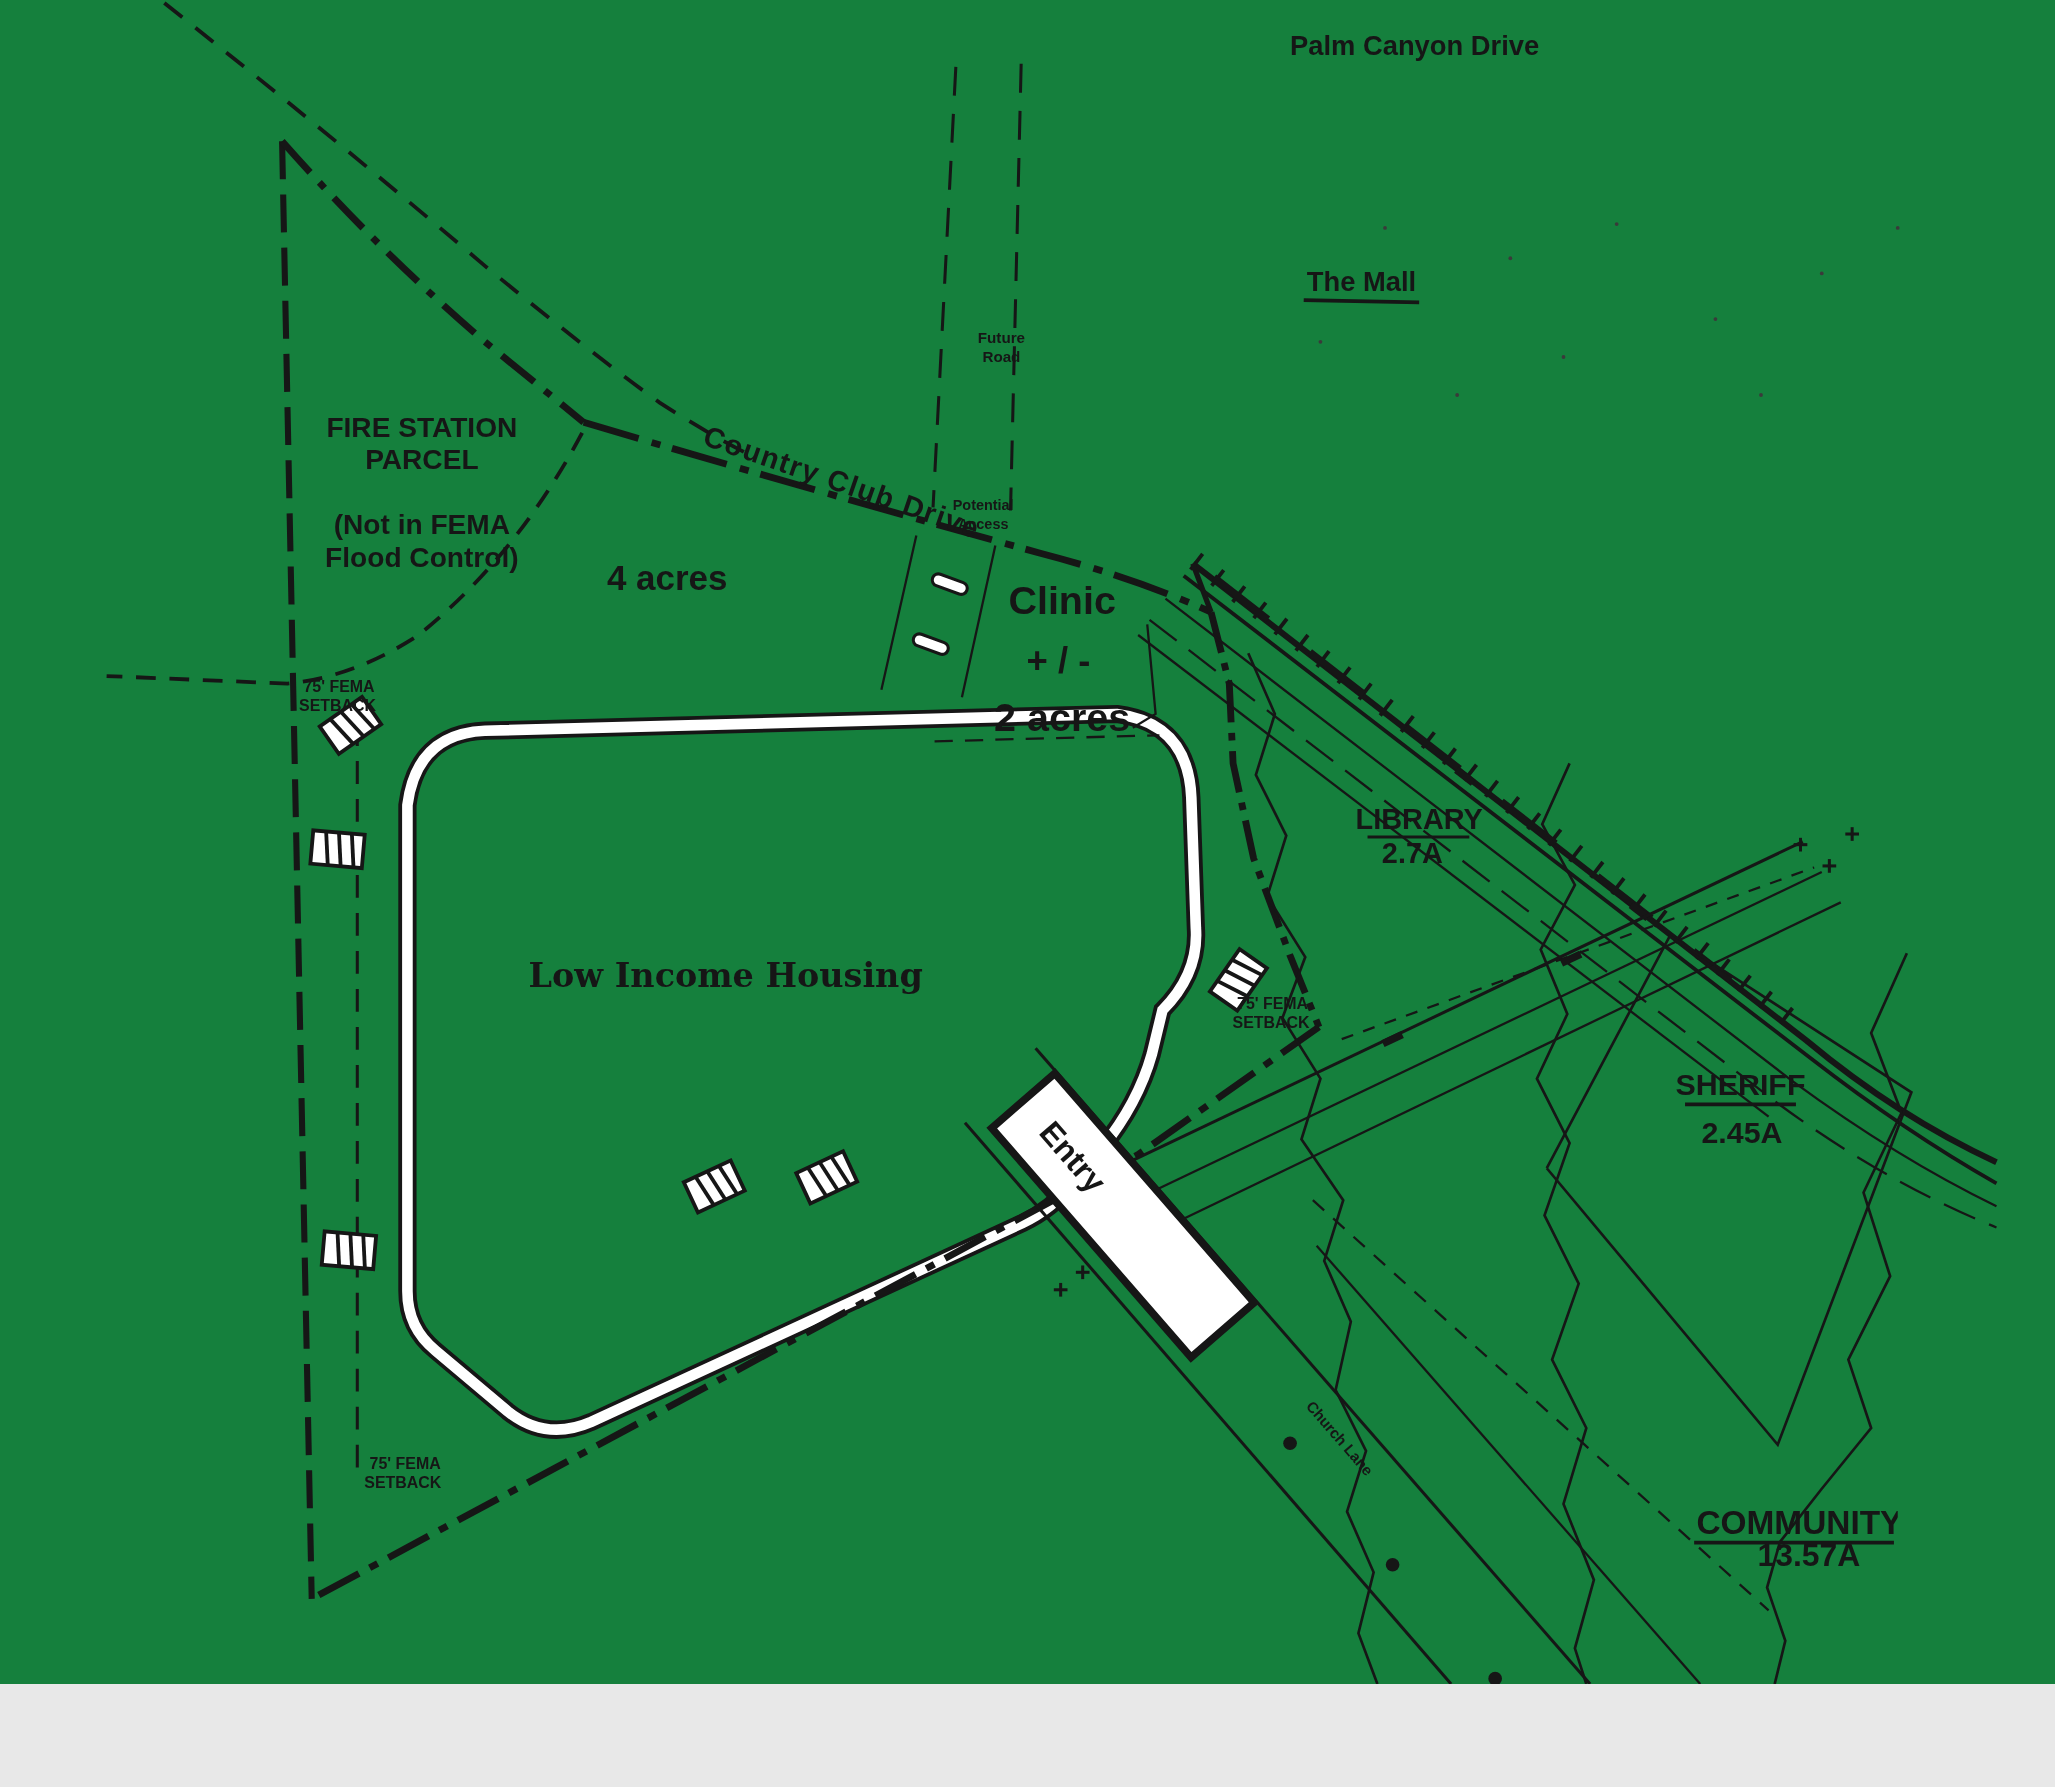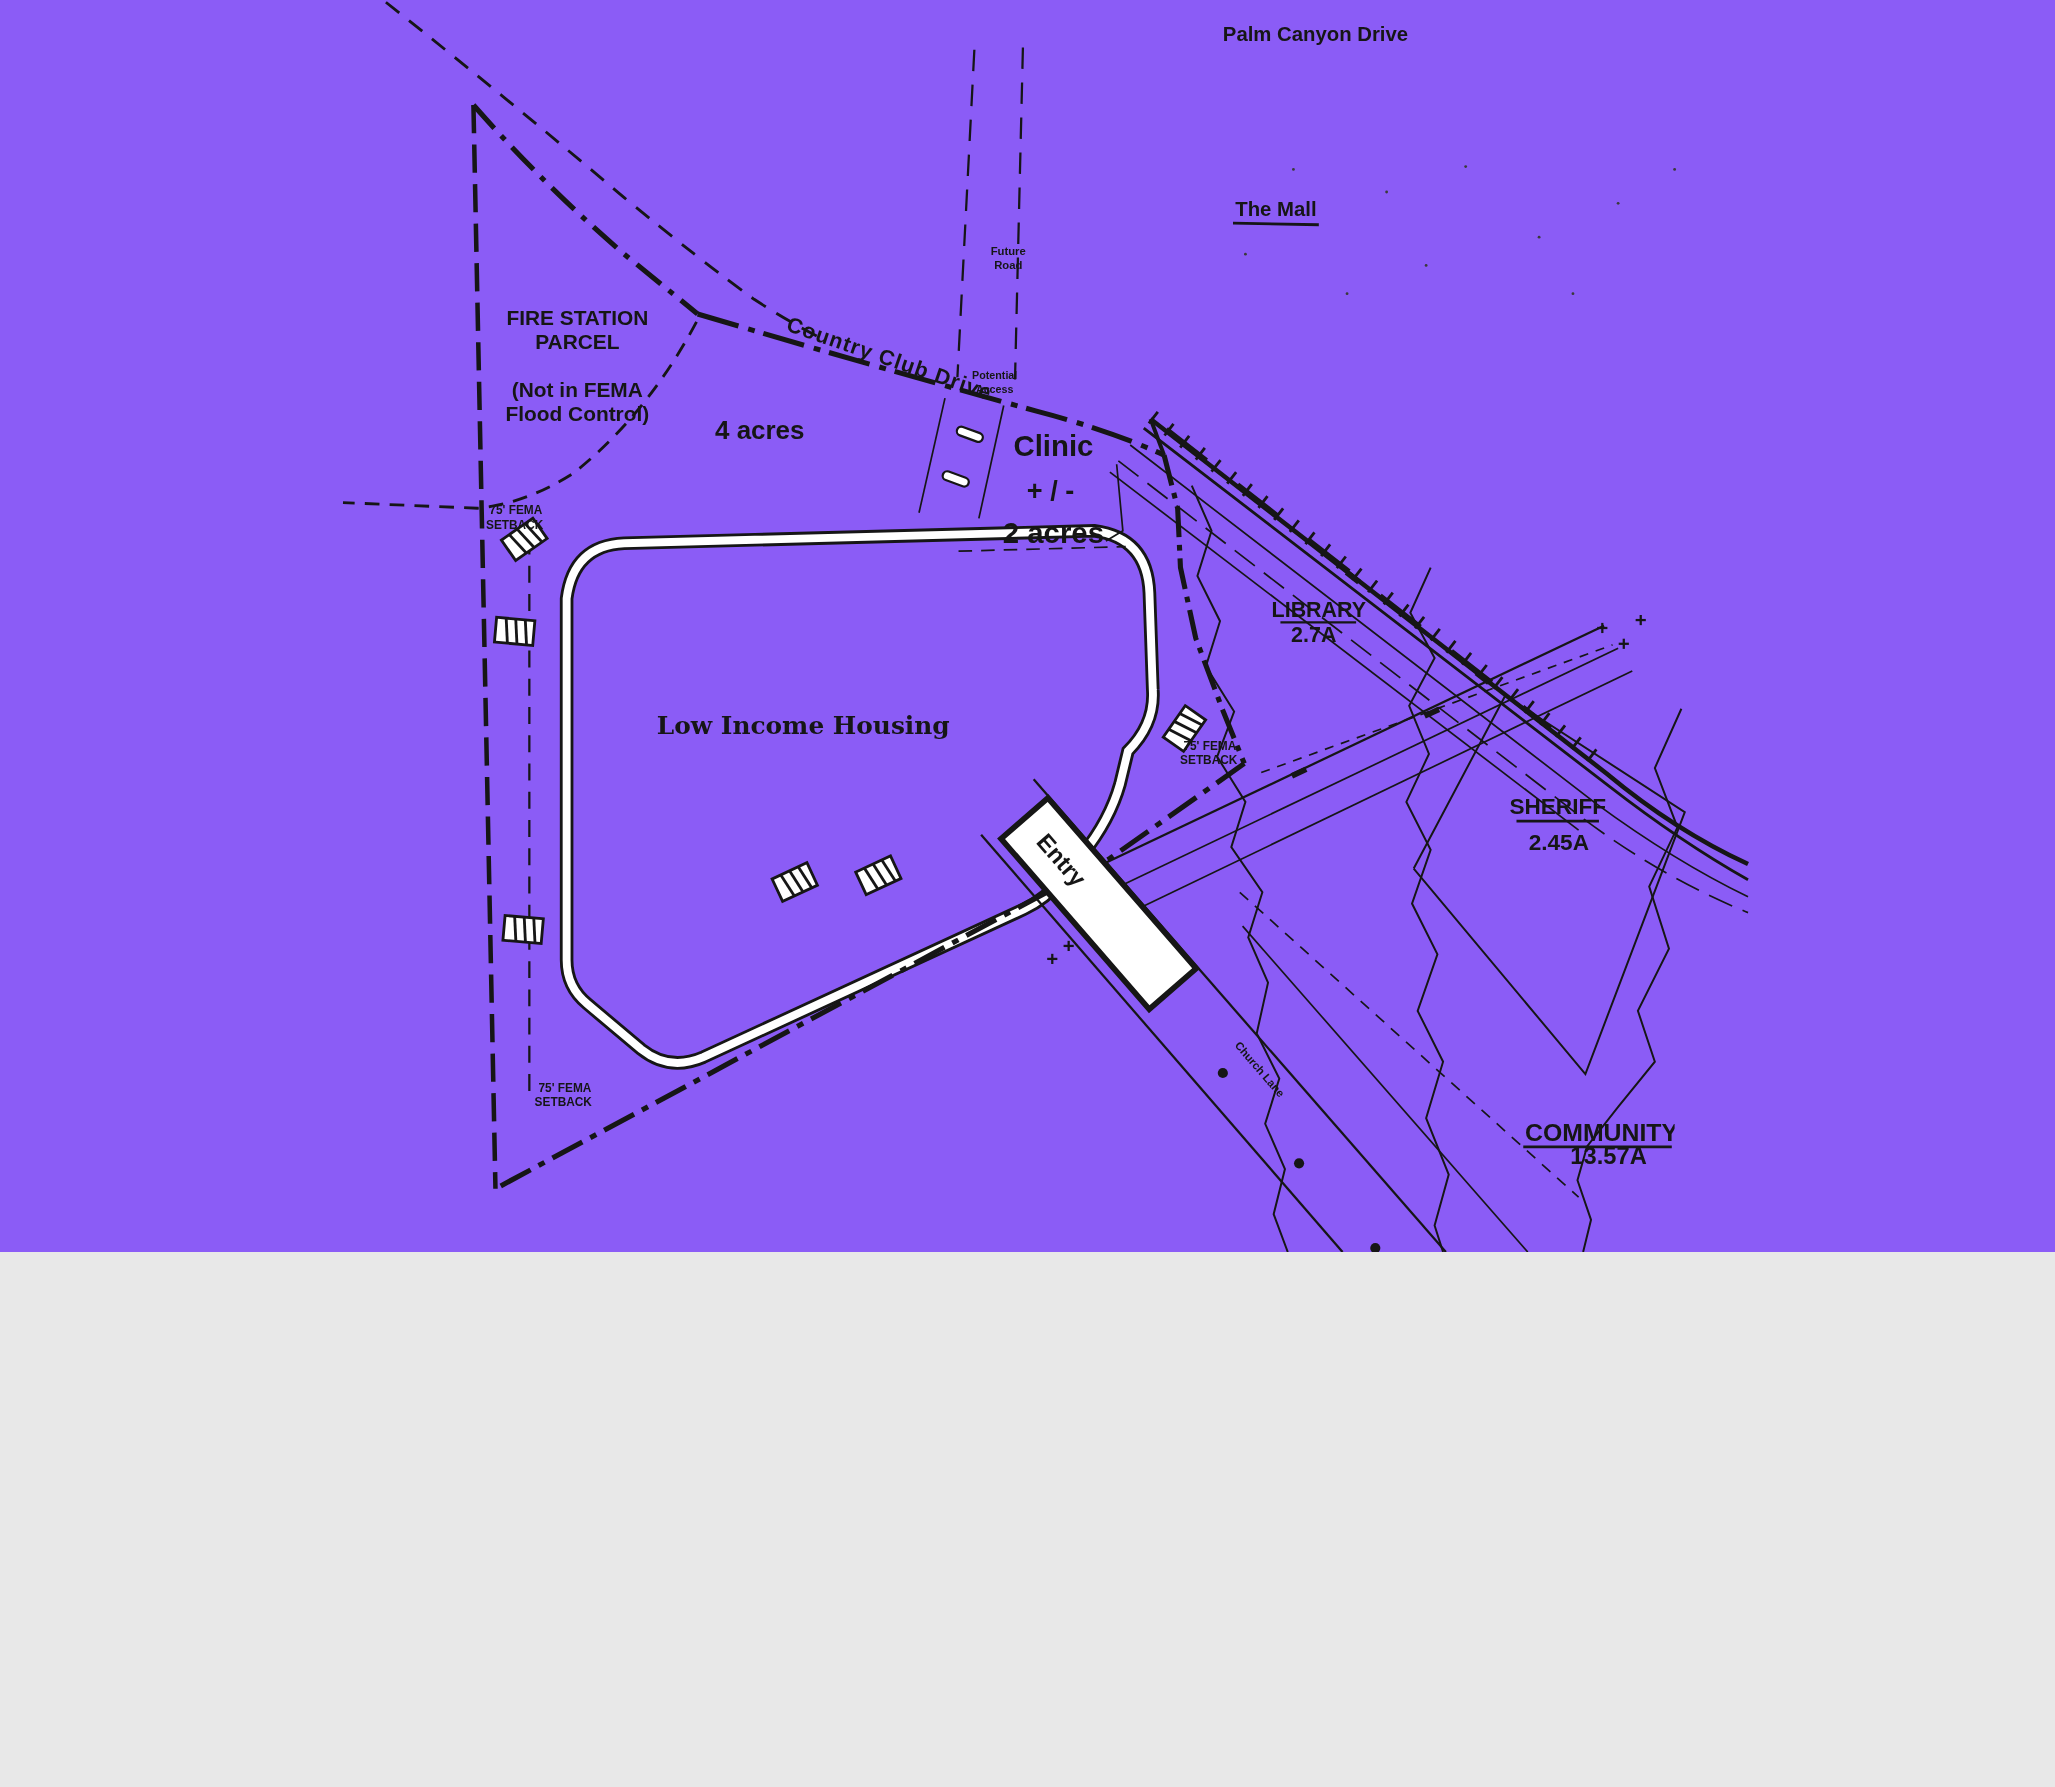--- a/index.html
+++ b/index.html
@@ -1,16 +1,16 @@
 <!DOCTYPE html>
 <html style="font-size:13px"><head>
 <meta charset="utf-8">
 <style>
   html,body{margin:0;padding:0;background:#e8e8e8;}
-  .sheet{position:relative;width:2056px;height:1252px;background:#8b5cf6;overflow:hidden;margin:0 auto;}
+  .sheet{position:relative;width:2056px;height:1684px;background:#15803d;overflow:hidden;margin:0 auto;}
   .sheet svg{position:absolute;inset:0;width:100%;height:100%;}
   text{font-family:"Liberation Sans",sans-serif;font-weight:bold;fill:#161616;}
   text.serif{font-family:"DejaVu Serif","Liberation Serif",serif;}
   .ink{stroke:#161616;fill:none;}
 </style>
 </head>
 <body>
 
 <div class="sheet">
 <svg viewBox="0 0 2550 2217">

